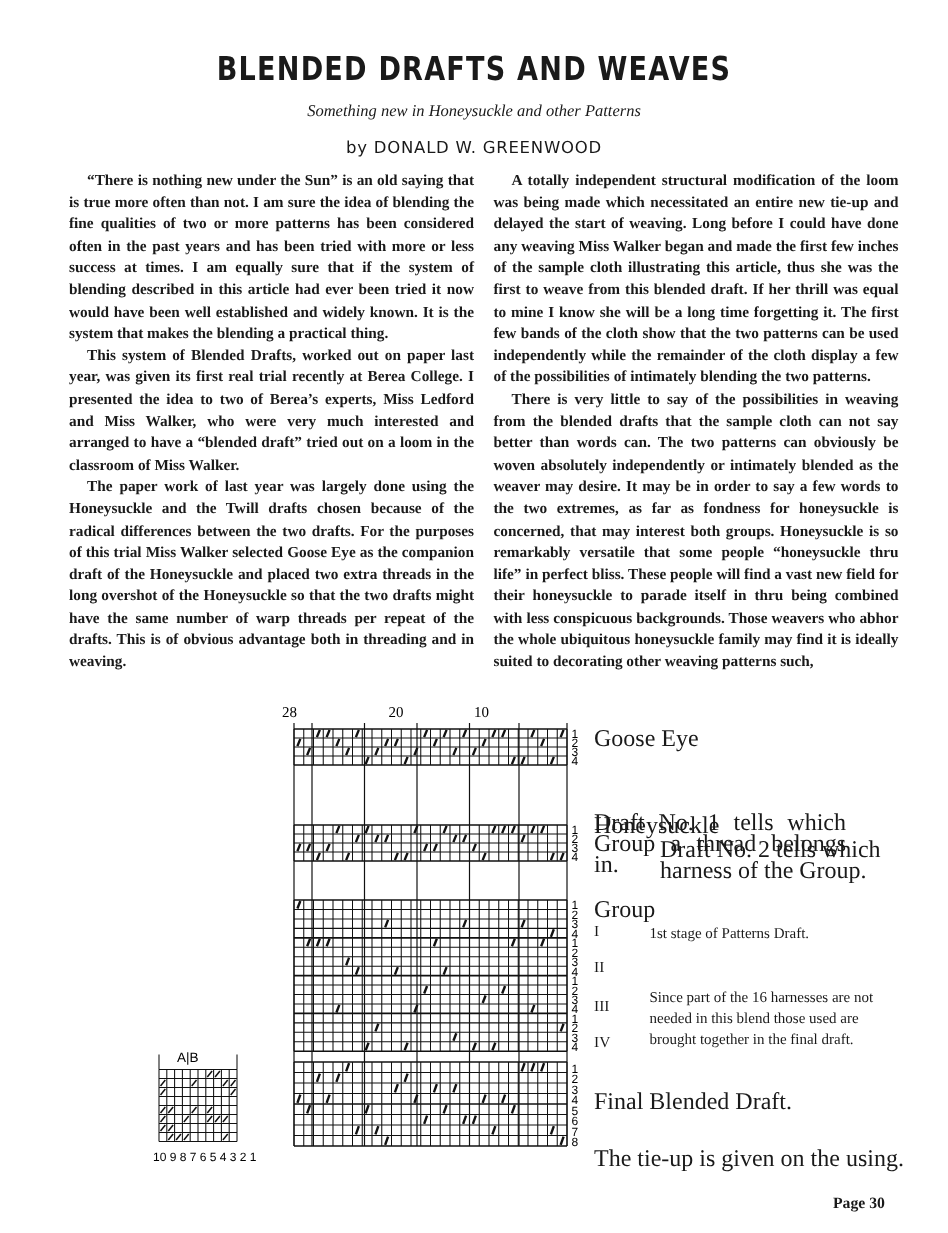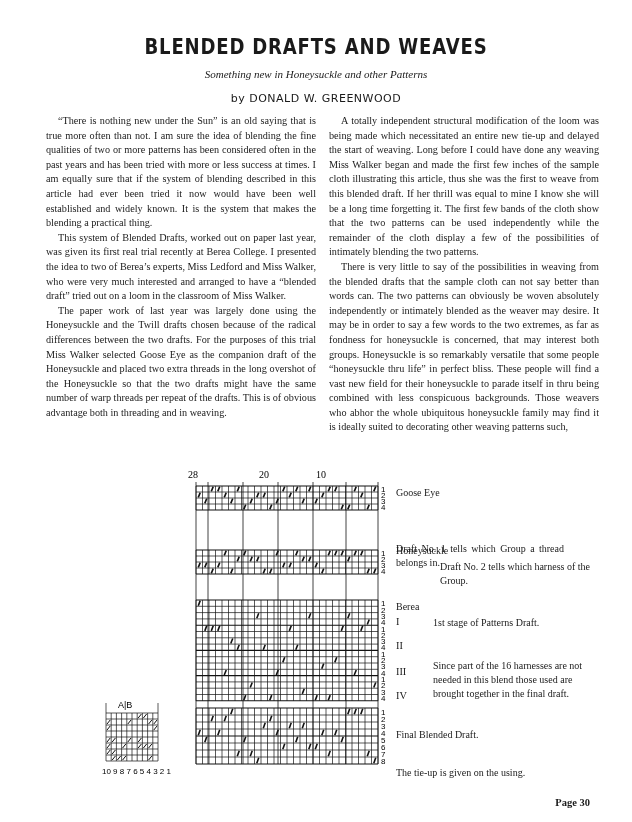--- a/index.html
+++ b/index.html
@@ -2,24 +2,24 @@
 <html><head>
 <meta charset="utf-8">
 <style>
   html, body { margin:0; padding:0; background:#fff; }
   body { width:632px; height:822px; position:relative; overflow:hidden; color:#1a1a1a; font-family:"Liberation Serif", serif; }
   .title { position:absolute; top:34px; left:0; width:632px; text-align:center; font-family:"DejaVu Sans", sans-serif; font-weight:bold; font-size:22px; letter-spacing:1px; transform:scaleX(0.82); transform-origin:center; }
   .subtitle { position:absolute; top:68px; left:0; width:632px; text-align:center; font-style:italic; font-size:11px; }
   .byline { position:absolute; top:92px; left:0; width:632px; text-align:center; font-family:"DejaVu Sans", sans-serif; font-size:11px; letter-spacing:0.5px; }
   .col { position:absolute; top:114px; width:270px; font-size:10.2px; line-height:14.6px; text-align:justify; }
   .col p { margin:0; text-indent:12px; }
-  .col-left { left:46px; }
-  .col-right { left:329px; }
+  .col-left { left:46px;font-weight:bold; }
+  .col-right { left:329px;font-weight:bold; }
   .diagram { position:absolute; left:96px; top:468px; }
-  .cap { position:absolute; left:396px; font-size:10px; line-height:14px; }
+  .cap { position:absolute; left:396px; font-size:16px; line-height:14px; }
   .grp-row { position:absolute; left:396px; font-size:10.3px; }
   .grp-text { position:absolute; left:433px; font-size:10px; line-height:14px; width:180px; }
   .page-num { position:absolute; right:42px; top:797px; font-weight:bold; font-size:10.5px; }
 </style>
 </head>
 <body>
 
 <div class="title">BLENDED DRAFTS AND WEAVES</div>
 <div class="subtitle">Something new in Honeysuckle and other Patterns</div>
 <div class="byline">by DONALD W. GREENWOOD</div>
@@ -389,21 +389,21 @@
   <text x="163" y="10" font-size="10" font-family="Liberation Serif, serif">20</text>
   <text x="220" y="10" font-size="10" font-family="Liberation Serif, serif">10</text>
   <text x="22" y="240" font-size="9" font-family="Liberation Sans, sans-serif">A|B</text>
   <text x="6" y="306" font-size="8" font-family="Liberation Sans, sans-serif">10 9 8 7 6 5 4 3 2 1</text>
 </svg>
 
 <div class="cap" style="top:486px">Goose Eye</div>
 <div class="cap" style="top:502px;width:168px;text-align:justify;margin-top:40px;">Draft No. 1 tells which Group a thread belongs in.</div>
 <div class="cap" style="top:544px">Honeysuckle</div>
 <div class="cap" style="top:560px;width:168px;margin-left:44px;">Draft No. 2 tells which harness of the Group.</div>
-<div class="cap" style="top:600px">Berea</div>
+<div class="cap" style="top:600px">Group</div>
 <div class="grp-row" style="top:616px">I</div>
 <div class="grp-row" style="top:640px">II</div>
 <div class="grp-row" style="top:666px">III</div>
 <div class="grp-row" style="top:690px">IV</div>
 <div class="grp-text" style="top:616px">1st stage of Patterns Draft.</div>
 <div class="grp-text" style="top:634px;width:160px;margin-top:25px;">Since part of the 16 harnesses are not needed in this blend those used are brought together in the final draft.</div>
 <div class="cap" style="top:728px">Final Blended Draft.</div>
 <div class="cap" style="top:766px">The tie-up is given on the using.</div>
 
 <div class="page-num">Page  30</div>

